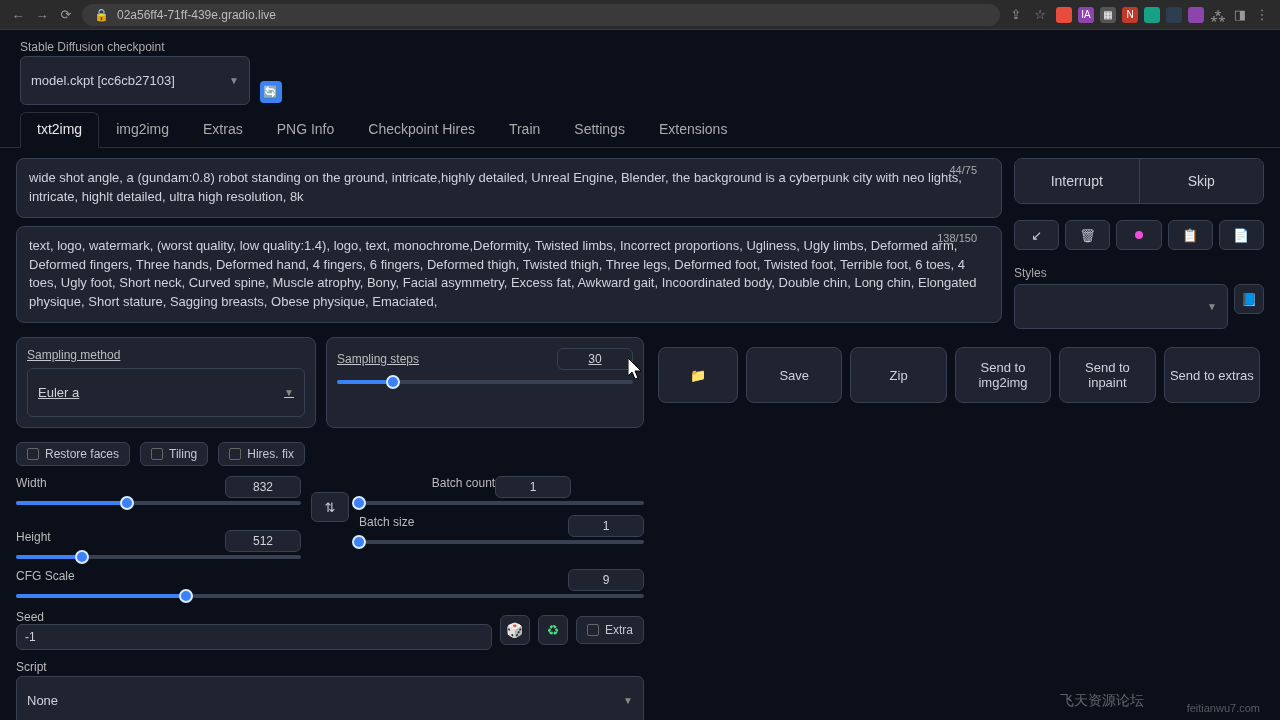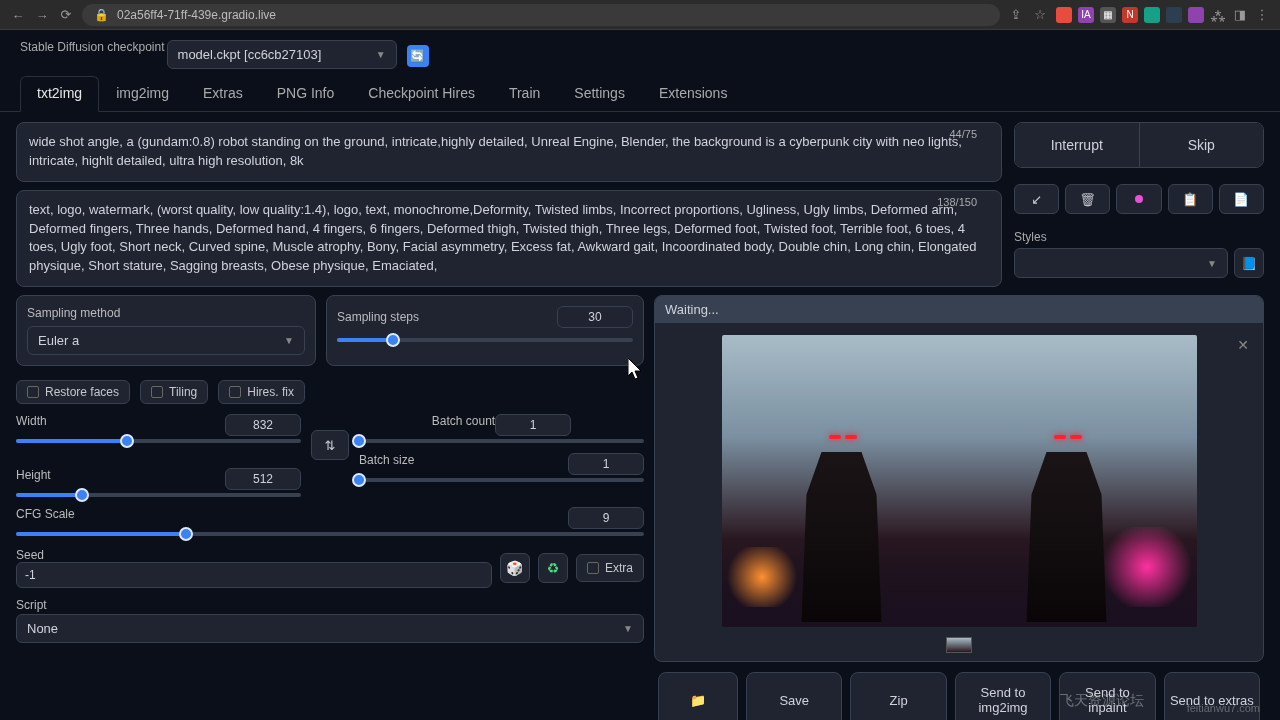--- a/index.html
+++ b/index.html
@@ -7,23 +7,23 @@
 
 
 .browser-bar { display:flex; align-items:center; gap:8px; background:#2b2b2b; height:30px; padding:0 10px; border-bottom:1px solid #3a3a3a;}
 .nav-icon { width:16px; color:#999; display:flex; justify-content:center; cursor:pointer; }
 .url-bar { flex:1; display:flex; align-items:center; gap:8px; background:#3a3a3a; border-radius:14px; padding:4px 12px; color:#bbb; font-size:12px; height:22px;}
 .chrome-right { display:flex; gap:6px; align-items:center; }
 .ext-icon { width:16px; height:16px; border-radius:3px; display:flex; align-items:center; justify-content:center; font-size:10px; color:#fff; }
 
 
 .app-header { padding:10px 20px 6px; display:flex; align-items:flex-end; gap:10px;}
-.checkpoint-wrap { display:flex; flex-direction:row; gap:2px;}
+.checkpoint-wrap { display:flex; flex-direction:column; gap:2px;}
 .label-sm { font-size:12px; color:#aaa; }
-.select { background:#1f2430; border:1px solid #374151; border-radius:6px; padding:6px 10px; display:flex; align-items:center; justify-content:space-between; color:#d0d2db; gap:20px; min-width:230px; }
+.select { background:#1f2430; border:1px solid #374151; border-radius:6px; padding:16px 10px; display:flex; align-items:center; justify-content:space-between; color:#d0d2db; gap:20px; min-width:230px; }
 .select .chev { color:#888; font-size:10px; }
 .reload-btn { width:22px;height:22px;background:#3b82f6;border-radius:4px;display:flex;align-items:center;justify-content:center;font-size:12px;margin-bottom:2px;}
 
 
 .tabs { display:flex; gap:0; padding:0 20px; border-bottom:1px solid #2a2f3a; }
 .tab { padding:8px 16px 10px; color:#aaa; font-size:14px; cursor:pointer; border:1px solid transparent; position:relative; top:1px;}
 .tab.active { color:#e7e7e7; border:1px solid #2a2f3a; border-bottom:1px solid #0b0f19; background:#0b0f19; border-radius:6px 6px 0 0;}
 
 
 .main { display:flex; gap:12px; padding:10px 16px; }
@@ -177,21 +177,21 @@
             </div>
             <div class="icon-btn" style="flex:0 0 30px">📘</div>
           </div>
         </div>
       </div>
     </div>
 
     <div class="params">
       <div class="params-left">
 
-        <div style="display:flex; gap:10px;">
+        <div style="display:flex; gap:10px;text-decoration:underline;">
           <div class="card" style="flex:0 0 300px;">
             <div class="slider-lbl">Sampling method</div>
             <div class="select" style="margin-top:6px; min-width:0;">
               <span>Euler a</span>
               <span class="chev">▼</span>
             </div>
           </div>
           <div class="card" style="flex:1;">
             <div style="display:flex;justify-content:space-between;align-items:center;">
               <div class="slider-lbl">Sampling steps</div>
@@ -296,48 +296,20 @@
         <div style="margin-top:4px;">
           <div class="slider-lbl">Script</div>
           <div class="select" style="min-width:0;width:100%;margin-top:2px;">
             <span>None</span>
             <span class="chev">▼</span>
           </div>
         </div>
       </div>
 
       <div class="params-output">
-        <div class="output-panel">
-          <div class="output-header">Waiting...</div>
-          <div class="output-img-wrap">
-            <div class="close-x">✕</div>
-            <div class="output-img">
-              <div class="city"></div>
-              <div class="glow-l"></div>
-              <div class="glow-r"></div>
-              <div class="robot left-r">
-                <div class="robot-body"></div>
-                <div class="robot-head">
-                    <div class="eye" style="top:18px;left:12px;"></div>
-                    <div class="eye" style="top:18px;left:28px;"></div>
-                  </div>
-              </div>
-              <div class="robot right-r">
-                <div class="robot-body"></div>
-                <div class="robot-head">
-                    <div class="eye" style="top:18px;left:12px;"></div>
-                    <div class="eye" style="top:18px;left:28px;"></div>
-                  </div>
-              </div>
-            </div>
-          </div>
-          <div class="thumb-strip">
-              <div class="thumb"></div>
-            </div>
-        </div>
         <div class="out-btn-row">
           <div class="out-btn" style="flex:0 0 80px">
               <span>📁</span>
             </div>
           <div class="out-btn">
               <span>Save</span>
             </div>
           <div class="out-btn">
               <span>Zip</span>
             </div>

